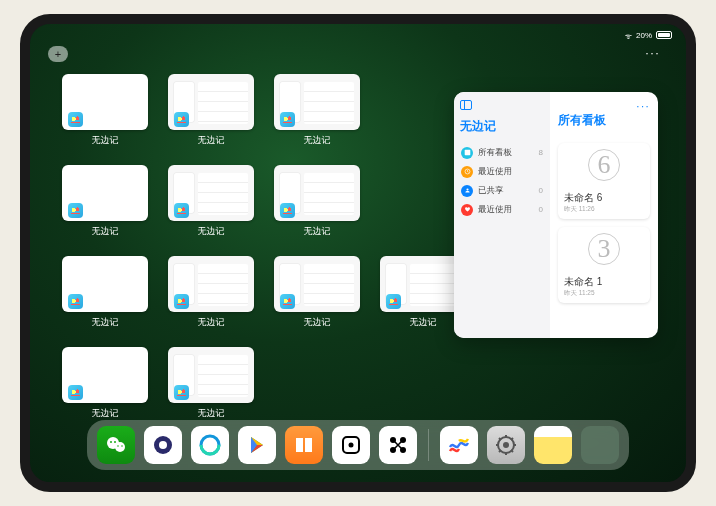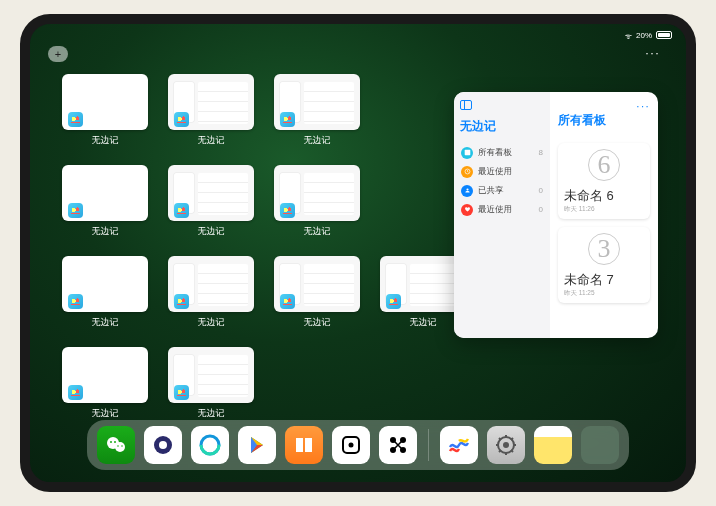--- a/index.html
+++ b/index.html
@@ -227,21 +227,21 @@
   }
   .board-doodle span {
     border: 1.5px solid #ccc;
     border-radius: 50%;
     width: 32px;
     height: 32px;
     display: flex;
     align-items: center;
     justify-content: center;
   }
-  .board-title { font-size: 13px; color: #333; }
+  .board-title { font-size: 10px; color: #333; }
   .board-sub { font-size: 6.5px; color: #aaa; }
   .dock {
     position: absolute;
     bottom: 12px;
     left: 50%;
     transform: translateX(-50%);
     height: 50px;
     background: rgba(200,210,200,0.35);
     backdrop-filter: blur(10px);
     border-radius: 18px;
@@ -446,21 +446,21 @@
         <div class="board-doodle">
             <span>6</span>
           </div>
         <div class="board-title">未命名 6</div>
         <div class="board-sub">昨天 11:26</div>
       </div>
       <div class="board">
         <div class="board-doodle">
             <span>3</span>
           </div>
-        <div class="board-title">未命名 7</div>
+        <div class="board-title">未命名 1</div>
         <div class="board-sub">昨天 11:25</div>
       </div>
     </div>
   </div>
 
   <div class="dock">
     <div class="dock-icon di-wechat">
         <svg viewBox="0 0 24 24">
           <circle cx="9" cy="10" r="6" fill="#fff"></circle>
           <circle cx="16" cy="14" r="5" fill="#fff"></circle>

